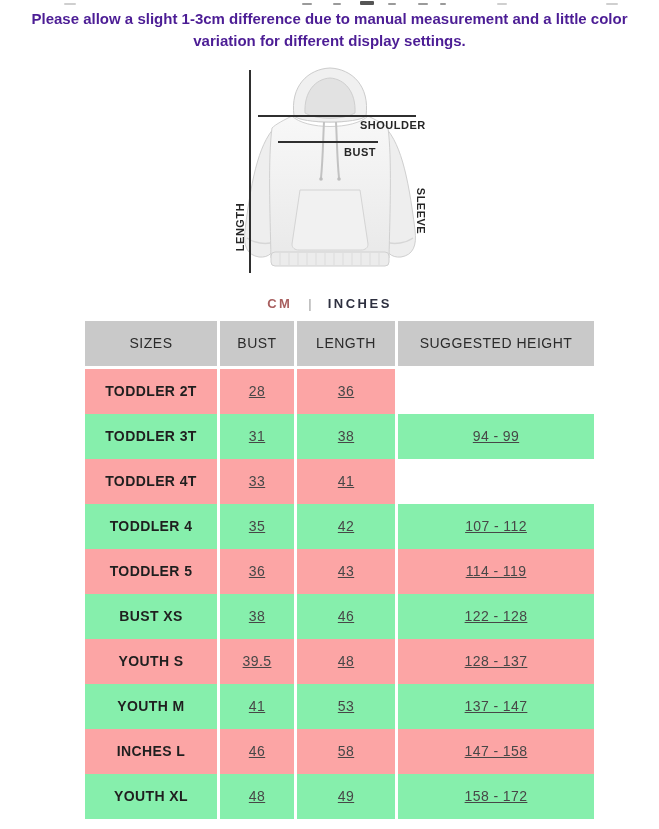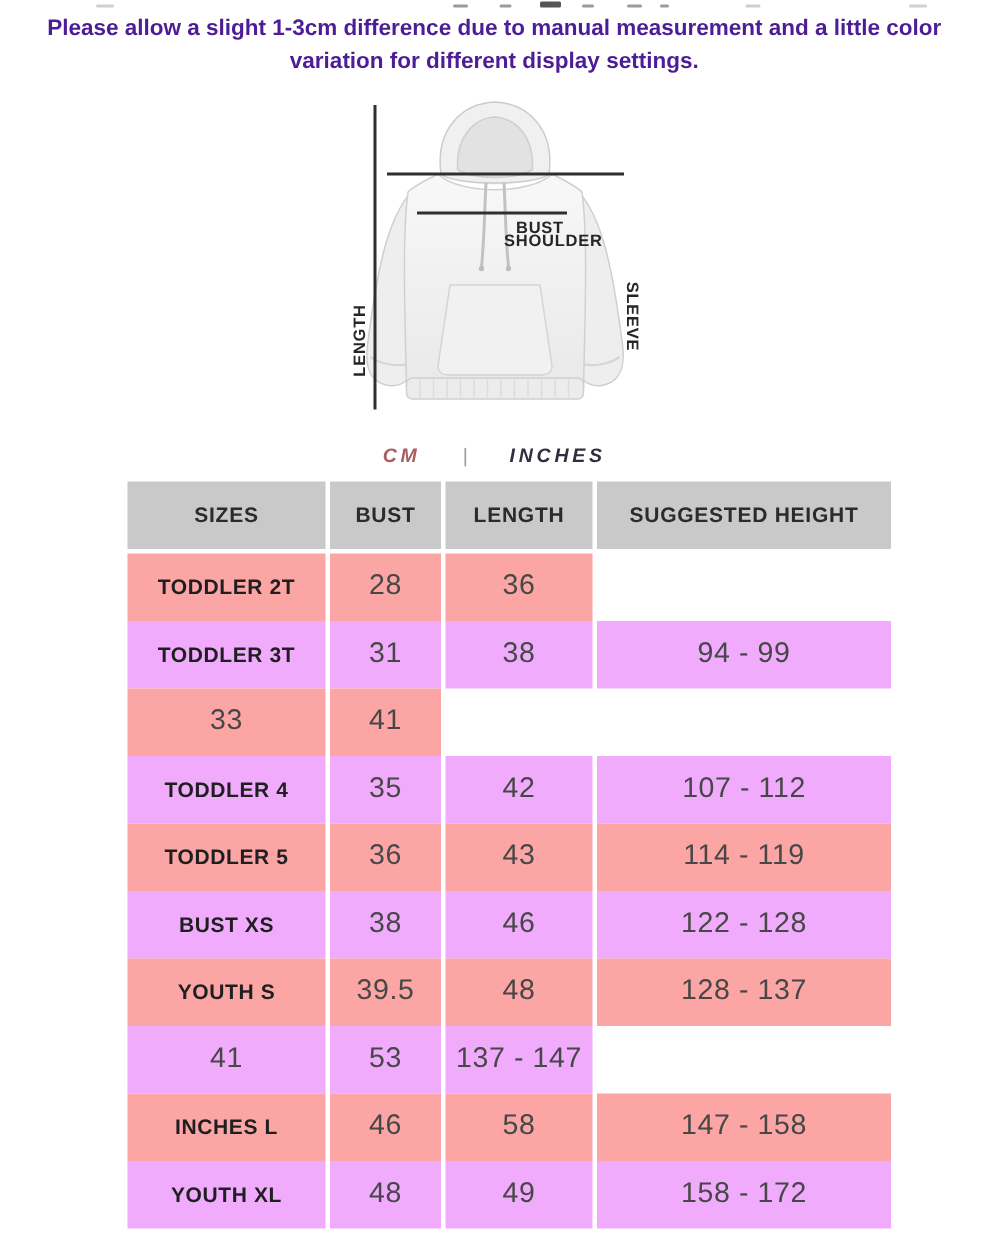--- a/index.html
+++ b/index.html
@@ -17,46 +17,46 @@
           font-size:15px; font-weight:bold; color:#4c1d95; line-height:1.45; }
 
   
   .diagram { position:relative; width:659px; height:232px; margin-top:8px; }
   .hoodie-svg { position:absolute; left:228px; top:2px; width:204px; height:224px; }
   .m-line { position:absolute; background:#2f2f2f; }
   .line-length   { left:249px; top:10px; width:2px;  height:203px; }
   .line-shoulder { left:258px; top:55px; width:158px; height:2px; }
   .line-bust     { left:278px; top:81px; width:100px; height:2px; }
   .h-label { position:absolute; font-size:11px; font-weight:600; letter-spacing:.5px; color:#262626; }
-  .label-shoulder { left:336px; top:59px;margin-top:36px; }
+  .label-shoulder { left:360px; top:59px; }
   .label-bust     { left:344px; top:86px; }
   .v-label { position:absolute; width:56px; text-align:center; font-size:11px;
              font-weight:600; letter-spacing:.5px; color:#262626; }
   .label-length { left:212px; top:161px; transform:rotate(-90deg); }
   .label-sleeve { left:393px; top:145px; transform:rotate(90deg); }
 
   
   .unit-toggle { margin-top:4px; display:flex; justify-content:center; align-items:center;
-                 gap:28px; font-size:13px; font-weight:bold; letter-spacing:2.5px;font-style:italic; }
+                 gap:16px; font-size:13px; font-weight:bold; letter-spacing:2.5px; }
   .unit-cm { color:#a85f5f; cursor:pointer; }
   .unit-divider { color:#9a9a9a; font-weight:normal; letter-spacing:0; }
   .unit-inches { color:#2e3040; cursor:pointer; }
 
   
   .size-table { margin:10px 0 0 85px; width:509px; }
   .t-row { display:grid; grid-template-columns:132px 74px 98px 196px; column-gap:3px; }
-  .t-head .cell { background:#c9c9c9; height:41px; font-size:14px; font-weight:bold;
+  .t-head .cell { background:#c9c9c9; height:41px; font-size:14px; font-weight:normal;
                   color:#2b2b2b; letter-spacing:.5px; }
   .t-head { margin-bottom:3px; }
   .cell { display:flex; align-items:center; justify-content:center; }
   .t-row .cell { height:45px; }
   .row-light .cell { background:#fca5a5; }
-  .row-dark  .cell { background:#f0abfc; }
+  .row-dark  .cell { background:#86efac; }
   .cell-size { font-size:14px; font-weight:bold; color:#1f1f1f; letter-spacing:.4px; }
-  .cell-val  { font-size:19px; color:#474747; letter-spacing:.4px; }
+  .cell-val  { font-size:14px; color:#474747; letter-spacing:.4px;text-decoration:underline; }
 </style>
 </head>
 <body>
 
 <div class="frag-strip">
   <div class="frag faint" style="left:64px;width:12px;"></div>
   <div class="frag" style="left:302px;width:10px;"></div>
   <div class="frag" style="left:333px;width:8px;"></div>
   <div class="frag dark" style="left:360px;width:14px;"></div>
   <div class="frag" style="left:388px;width:8px;"></div>
@@ -128,20 +128,21 @@
     <div class="cell cell-val">28</div>
     <div class="cell cell-val">36</div>
   </div>
   <div class="t-row row-dark">
     <div class="cell cell-size">TODDLER 3T</div>
     <div class="cell cell-val">31</div>
     <div class="cell cell-val">38</div>
     <div class="cell cell-val">94 - 99</div>
   </div>
   <div class="t-row row-light">
+    <div class="cell cell-size">TODDLER 4T</div>
     <div class="cell cell-val">33</div>
     <div class="cell cell-val">41</div>
   </div>
   <div class="t-row row-dark">
     <div class="cell cell-size">TODDLER 4</div>
     <div class="cell cell-val">35</div>
     <div class="cell cell-val">42</div>
     <div class="cell cell-val">107 - 112</div>
   </div>
   <div class="t-row row-light">
@@ -156,20 +157,21 @@
     <div class="cell cell-val">46</div>
     <div class="cell cell-val">122 - 128</div>
   </div>
   <div class="t-row row-light">
     <div class="cell cell-size">YOUTH S</div>
     <div class="cell cell-val">39.5</div>
     <div class="cell cell-val">48</div>
     <div class="cell cell-val">128 - 137</div>
   </div>
   <div class="t-row row-dark">
+    <div class="cell cell-size">YOUTH M</div>
     <div class="cell cell-val">41</div>
     <div class="cell cell-val">53</div>
     <div class="cell cell-val">137 - 147</div>
   </div>
   <div class="t-row row-light">
     <div class="cell cell-size">INCHES L</div>
     <div class="cell cell-val">46</div>
     <div class="cell cell-val">58</div>
     <div class="cell cell-val">147 - 158</div>
   </div>

